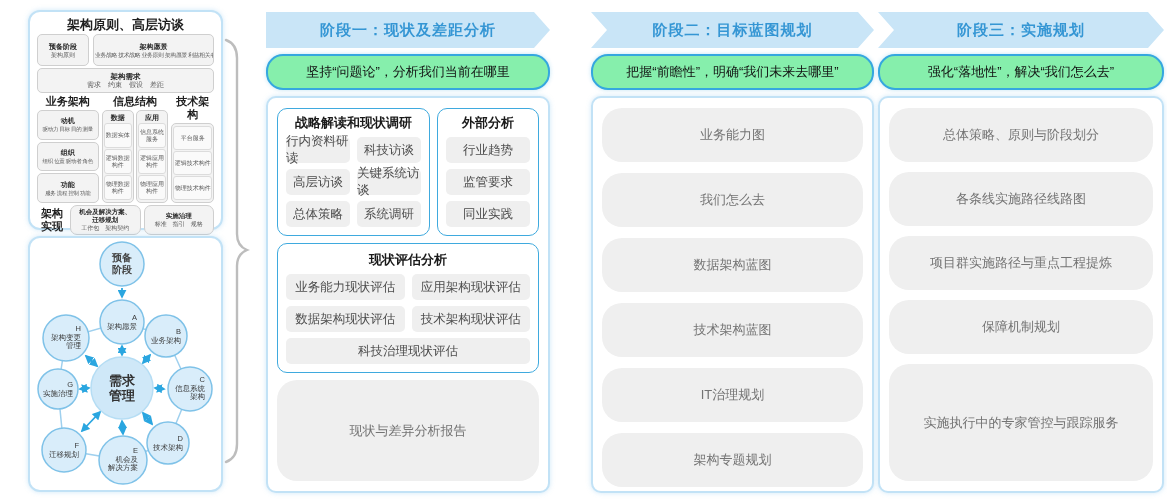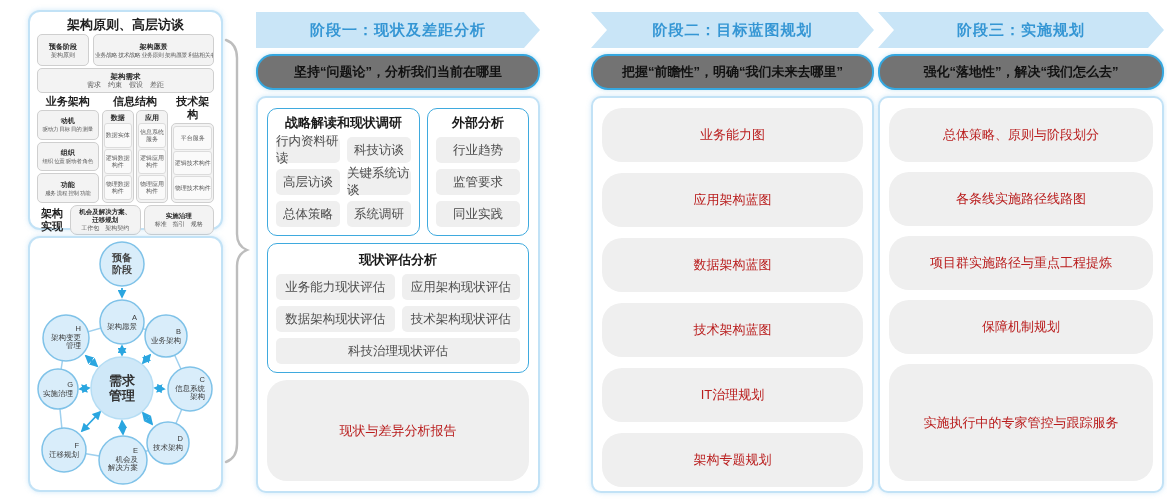--- a/index.html
+++ b/index.html
@@ -62,36 +62,36 @@
     white-space: pre-line; pointer-events: none;
   }
   .node-label.prep { font-size: 10px; line-height: 12px; font-weight: 600; color: #444; }
   .node-label.center { font-size: 13px; line-height: 15px; font-weight: bold; color: #333; }
 
   
   #brace { position: absolute; left: 224px; top: 38px; }
 
   
   .phase { position: absolute; top: 0; height: 499px; }
-  #phase1 { left: 256px; width: 284px; }
+  #phase1 { left: 266px; width: 284px; }
   #phase2 { left: 591px; width: 283px; }
   #phase3 { left: 878px; width: 286px; }
   .banner {
     position: absolute; top: 12px; left: 0; right: 0; height: 36px;
     background: #c9e5f7; color: #3596d4;
     font-size: 15px; font-weight: bold; letter-spacing: 1px;
     display: flex; align-items: center; justify-content: center;
     clip-path: polygon(0% 0%, calc(100% - 16px) 0%, 100% 50%, calc(100% - 16px) 100%, 0% 100%, 16px 50%);
   }
   .banner.first { clip-path: polygon(0% 0%, calc(100% - 16px) 0%, 100% 50%, calc(100% - 16px) 100%, 0% 100%); }
   .subtitle {
     position: absolute; top: 54px; left: 0; right: 0; height: 36px;
-    background: #737373; border: 2px solid #35a7df; border-radius: 17px;
+    background: #86efac; border: 2px solid #35a7df; border-radius: 17px;
     display: flex; align-items: center; justify-content: center;
-    font-size: 13px; font-weight: bold; color: #111;
+    font-size: 13px; font-weight: normal; color: #111;
     box-shadow: 0 0 4px rgba(53,167,223,.3);
   }
   .content {
     position: absolute; top: 96px; left: 0; right: 0; height: 397px;
     background: #fff; border: 2px solid #c2e2f6; border-radius: 10px;
     box-shadow: 0 0 5px rgba(120,190,235,.35);
     padding: 10px 9px; display: flex; flex-direction: column; gap: 7px;
   }
   .bluebox {
     border: 1.5px solid #3faade; border-radius: 10px; background: #fff;
@@ -106,21 +106,21 @@
     font-size: 12.5px; color: #4d4d4d;
   }
   .gi.span2 { grid-column: 1 / span 2; }
   .toprow { display: flex; gap: 7px; height: 128px; }
   .surveybox { flex: 1; }
   .extbox { width: 102px; }
   .assessbox { height: 130px; }
   .bigbox {
     background: #efefef; border-radius: 20px;
     display: flex; align-items: center; justify-content: center;
-    font-size: 13px; color: #b91c1c; text-align: center;
+    font-size: 13px; color: #737373; text-align: center;
   }
   .reportbox { flex: 1; }
   #phase2 .content { gap: 11px; }
   #phase2 .bigbox { height: 54px; flex: 0 0 54px; }
   #phase3 .content { gap: 10px; }
   #phase3 .bigbox { height: 54px; flex: 0 0 54px; }
   #phase3 .bigbox.tall { height: auto; flex: 1; }
 </style>
 </head>
 <body>
@@ -301,21 +301,21 @@
       </div>
       <div class="bigbox reportbox">现状与差异分析报告</div>
     </div>
   </div>
 
   <div class="phase" id="phase2">
     <div class="banner">阶段二：目标蓝图规划</div>
     <div class="subtitle">把握“前瞻性”，明确“我们未来去哪里”</div>
     <div class="content">
       <div class="bigbox">业务能力图</div>
-      <div class="bigbox">应用架构蓝图</div>
+      <div class="bigbox">我们怎么去</div>
       <div class="bigbox">数据架构蓝图</div>
       <div class="bigbox">技术架构蓝图</div>
       <div class="bigbox">IT治理规划</div>
       <div class="bigbox">架构专题规划</div>
     </div>
   </div>
 
   <div class="phase" id="phase3">
     <div class="banner">阶段三：实施规划</div>
     <div class="subtitle">强化“落地性”，解决“我们怎么去”</div>

